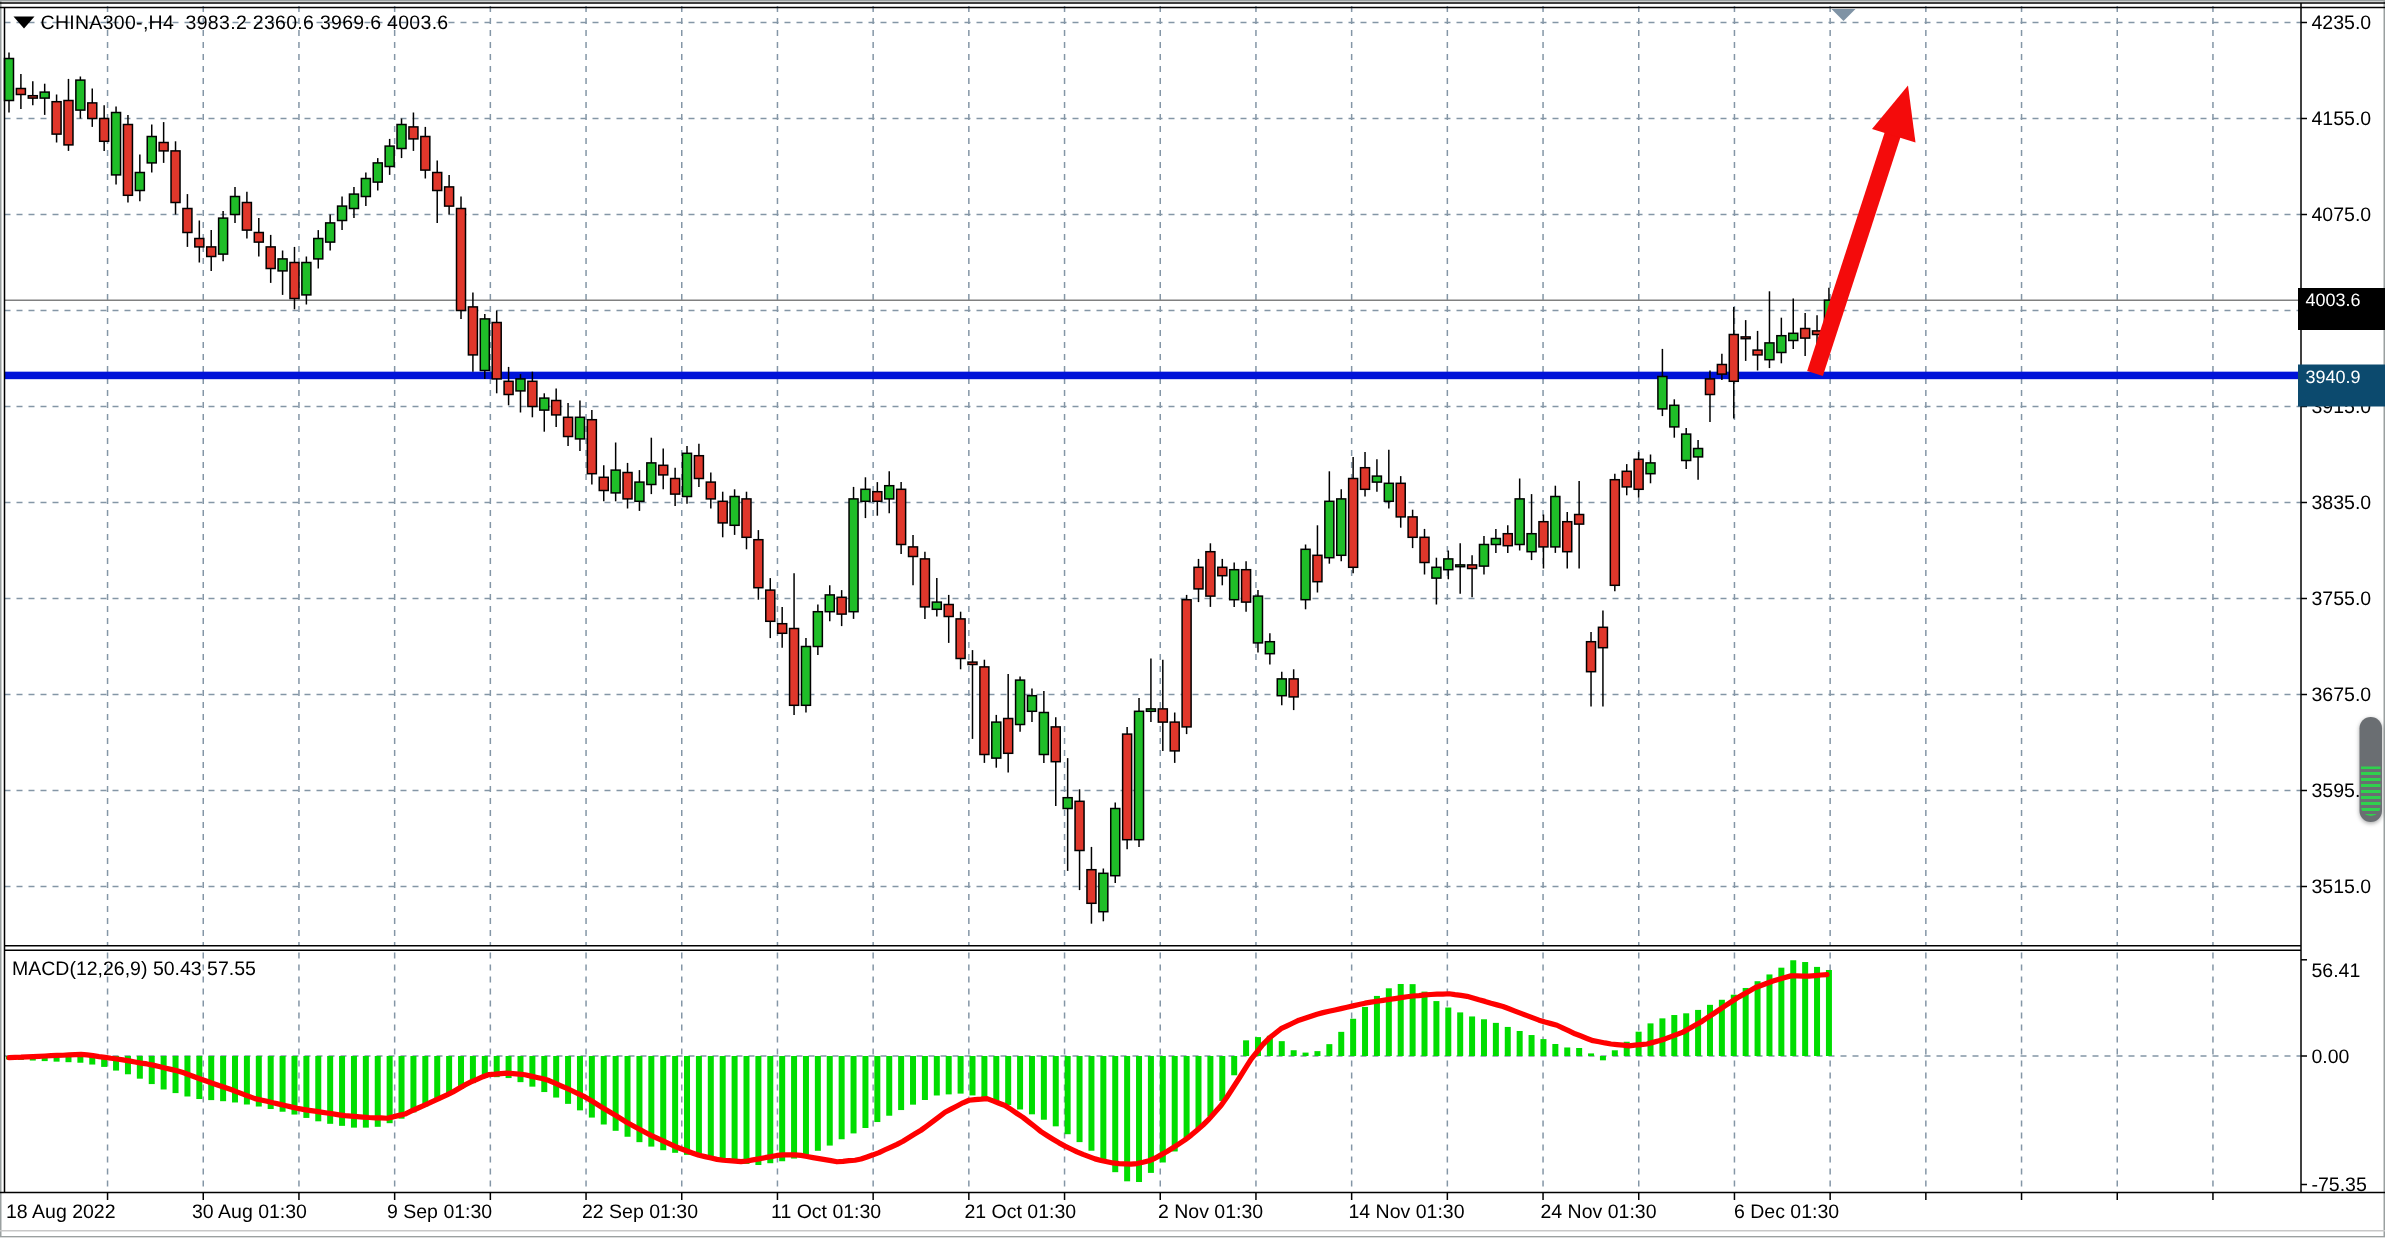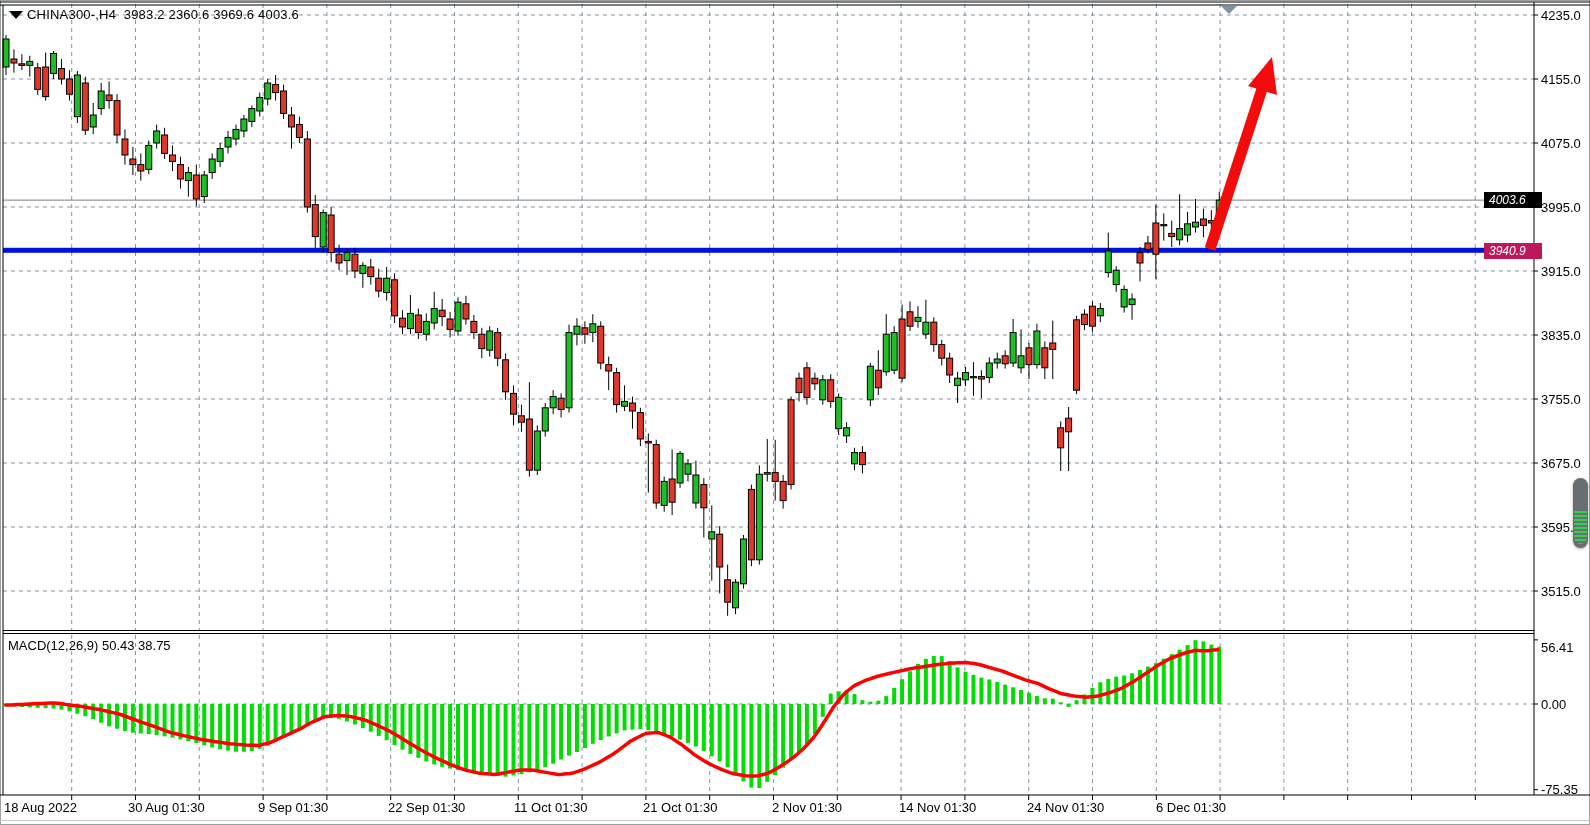--- a/index.html
+++ b/index.html
@@ -15,25 +15,25 @@
   }
   .symbol-triangle{
     position:absolute;left:9px;top:11px;width:0;height:0;
     border-left:7px solid transparent;border-right:7px solid transparent;
     border-top:8px solid #000;cursor:pointer;
   }
   .macd-title{
     position:absolute;left:8px;top:638px;font-size:13px;color:#000;white-space:pre;
   }
   .tag{
-    position:absolute;left:1484px;width:58px;height:16px;color:#fff;
-    font-size:12px;line-height:16px;padding-left:5px;box-sizing:border-box;font-style:italic;
+    position:absolute;left:1532px;width:58px;height:28px;color:#fff;
+    font-size:12px;line-height:16px;padding-left:5px;box-sizing:border-box;
   }
   .tag.price{background:#000000;top:192px;}
-  .tag.hline{background:#be185d;top:243px;}
+  .tag.hline{background:#0c4a6e;top:243px;}
   .side-widget{
     position:absolute;left:1573px;top:478px;width:15px;height:70px;
     background:#6a6e72;border-radius:8px;box-shadow:0 1px 3px rgba(0,0,0,.35);
   }
   .side-widget .stripes{
     position:absolute;left:1px;right:1px;bottom:4px;height:33px;
     background:repeating-linear-gradient(to bottom,#2fd14d 0px,#2fd14d 2px,#6a6e72 2px,#6a6e72 4px);
     border-radius:0 0 7px 7px;
   }
 </style>
@@ -645,21 +645,21 @@
       <g>
         <line x1="1210" y1="249" x2="1262" y2="89" stroke="#f40b0b" stroke-width="11"></line>
         <polygon points="1272,57 1277,95 1248,86" fill="#f40b0b"></polygon>
       </g>
       <polygon points="1221,6 1237,6 1229,14" fill="#7f93a5"></polygon>
     </svg>
 
   <span class="symbol-triangle"></span>
   <div class="chart-title">CHINA300-,H4  3983.2 2360.6 3969.6 4003.6</div>
 
-  <div class="macd-title">MACD(12,26,9) 50.43 38.75</div>
+  <div class="macd-title">MACD(12,26,9) 50.43 57.55</div>
 
   <div class="tag price">4003.6</div>
   <div class="tag hline">3940.9</div>
 
   <div class="side-widget">
     <div class="stripes"></div>
   </div>
 
 </div>
 

